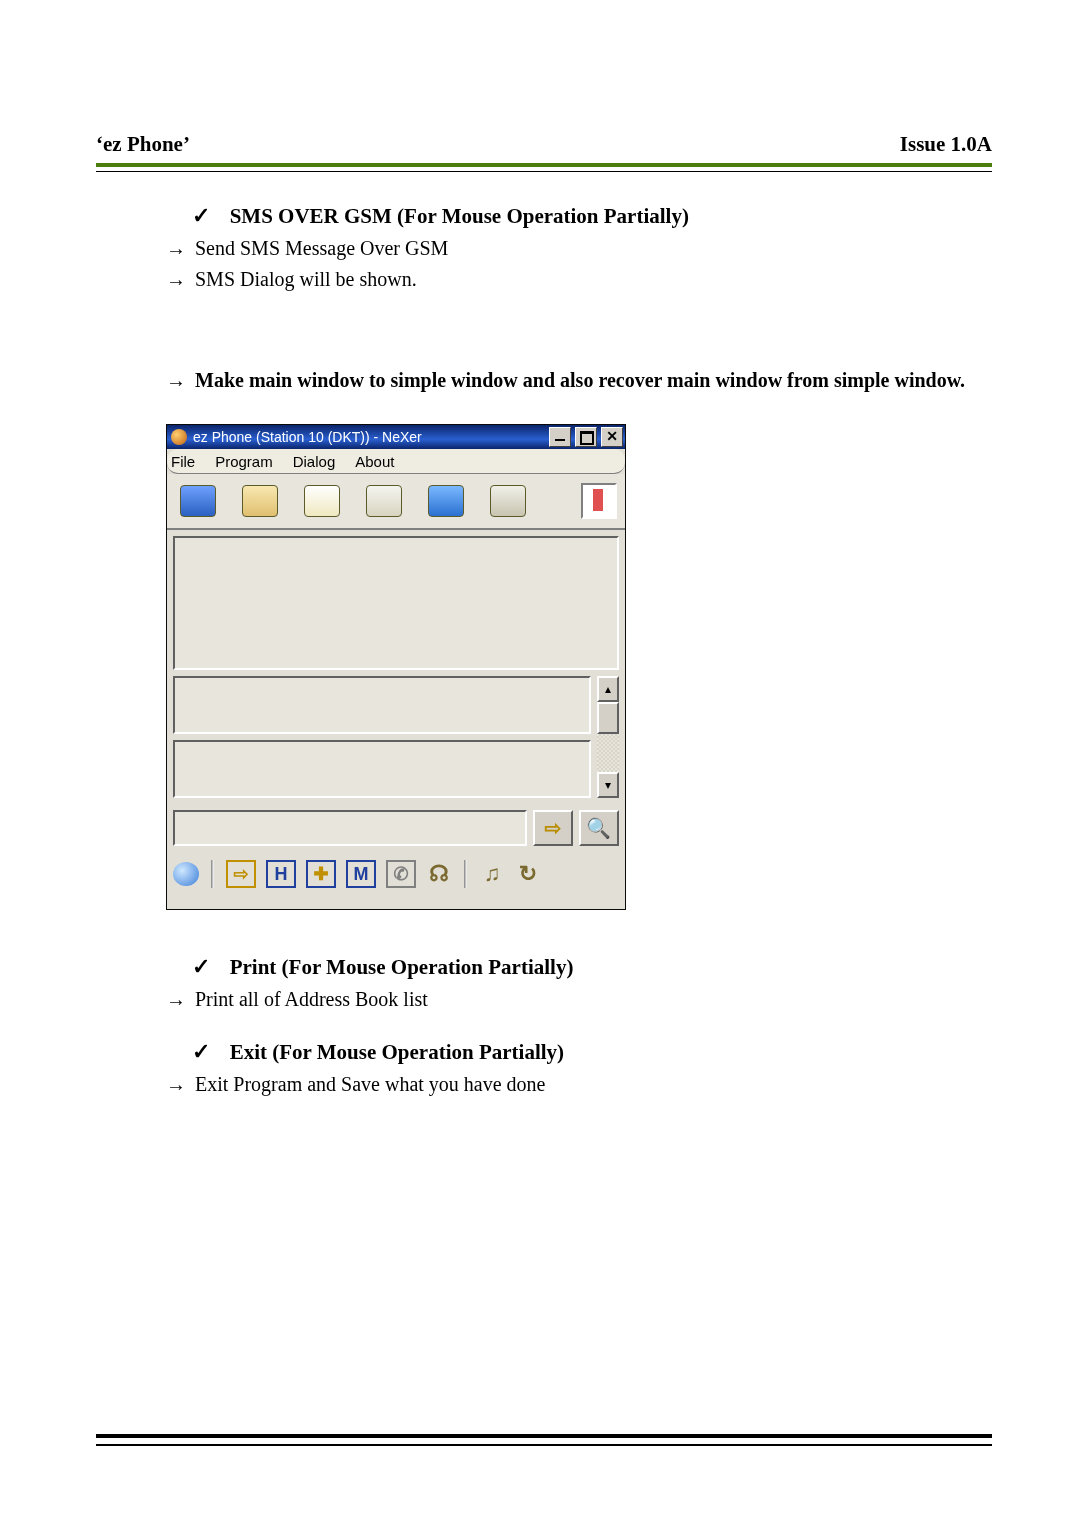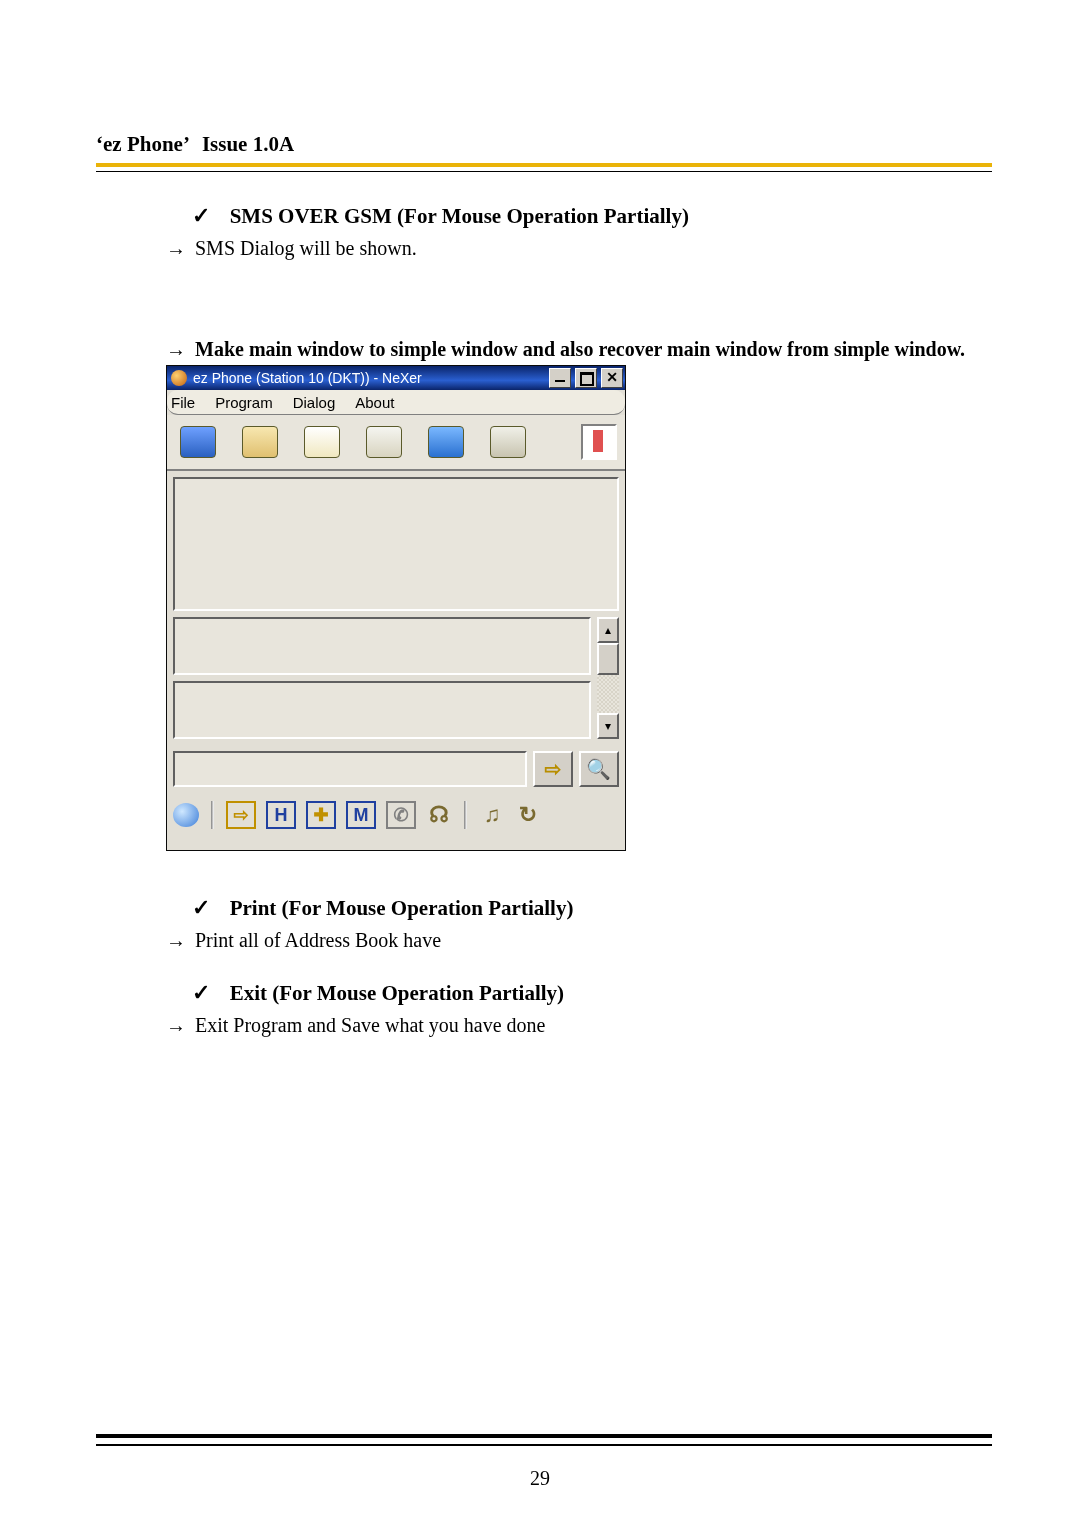--- a/index.html
+++ b/index.html
@@ -11,26 +11,26 @@
   }
   .page {
     width: 1080px;
     height: 1528px;
     position: relative;
     box-sizing: border-box;
     padding: 132px 88px 0 96px;
   }
   .hdr {
     display: flex;
+    justify-content: space-between;
     font-weight: 700;
     font-size: 21px;
     padding-bottom: 6px;
-    border-bottom: 4px solid #eab308;
+    border-bottom: 4px solid #4d7c0f;
     position: relative;
-    gap: 12px;
   }
   .hdr::after {
     content: "";
     position: absolute;
     left: 0; right: 0;
     bottom: -9px;
     height: 1.5px;
     background: #000;
   }
   .content {
@@ -57,20 +57,21 @@
     margin-right: 4px;
   }
   .sub {
     font-size: 20px;
   }
   .gap { height: 70px; }
   .gap-sm { height: 20px; }
 
   
   .appfig {
+    margin-top: 28px;
     width: 460px;
     height: 486px;
     background: #e2dfd6;
     border: 1px solid #0a0a0a;
     box-sizing: border-box;
     font-family: Tahoma, Arial, sans-serif;
   }
   .titlebar {
     height: 24px;
     background: linear-gradient(#0a246a, #2a5fd0 60%, #0a246a);
@@ -284,20 +285,24 @@
   </div>
 
   <div class="content">
 
     <div class="item title-line">
       <span class="chk">✓</span>
       <span>SMS OVER GSM (For Mouse Operation Partially)</span>
     </div>
     <div class="item sub">
       <span class="arr">→</span>
+      <span>Send SMS Message Over GSM</span>
+    </div>
+    <div class="item sub">
+      <span class="arr">→</span>
       <span>SMS Dialog will be shown.</span>
     </div>
 
     <div class="gap"></div>
 
     <div class="item sub" style="text-align:justify;font-weight:bold;">
       <span class="arr">→</span>
       <span>Make main window to simple window and also recover main window from simple window.</span>
     </div>
 
@@ -376,32 +381,31 @@
     </div>
 
     <div style="height:40px;"></div>
 
     <div class="item title-line">
       <span class="chk">✓</span>
       <span>Print (For Mouse Operation Partially)</span>
     </div>
     <div class="item sub">
       <span class="arr">→</span>
-      <span>Print all of Address Book have</span>
+      <span>Print all of Address Book list</span>
     </div>
 
     <div class="gap-sm"></div>
 
     <div class="item title-line">
       <span class="chk">✓</span>
       <span>Exit (For Mouse Operation Partially)</span>
     </div>
     <div class="item sub">
       <span class="arr">→</span>
       <span>Exit Program and Save what you have done</span>
     </div>
 
   </div>
 
   <div class="ftr-rule"></div>
-  <div class="pagenum">29</div>
 
 </div>
 
 </body></html>

